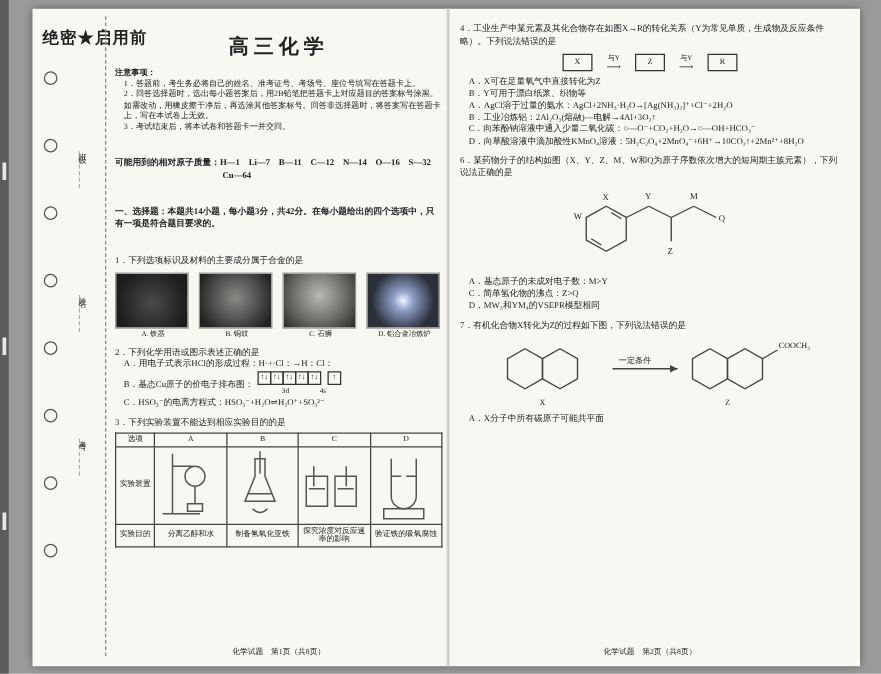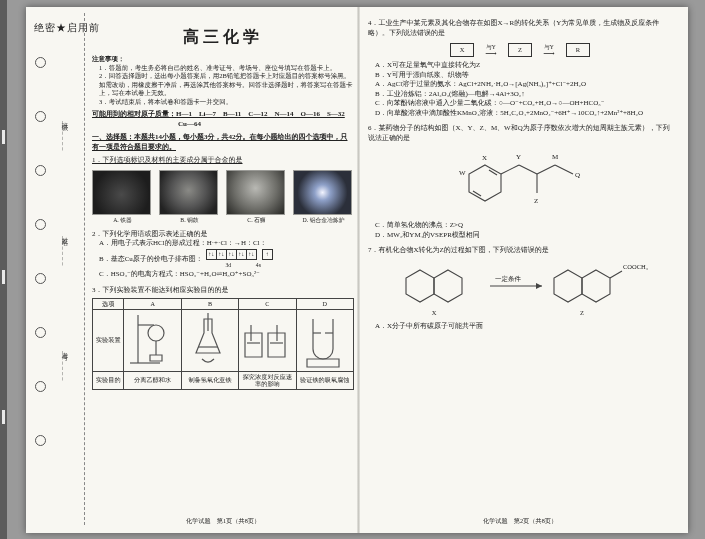--- a/index.html
+++ b/index.html
@@ -10,33 +10,33 @@
     color:#222;
   }
   .scan-edge{position:absolute;left:0;top:0;width:7px;height:539px;background:#5c5c5c;}
   .edge-mark{position:absolute;left:2px;width:3px;height:14px;background:#e8e8e8;}
   .page{
     position:absolute;left:26px;top:7px;width:662px;height:526px;
     background:#f8f7f2;box-shadow:0 0 7px rgba(0,0,0,.45);
   }
   .fold{position:absolute;left:331px;top:0;width:3px;height:100%;
     background:linear-gradient(to right,#e6e5e0,#c9c8c2,#e6e5e0);}
-  .notice{position:absolute;left:8px;top:14px;font-size:10px;font-weight:normal;letter-spacing:1px;}
+  .notice{position:absolute;left:8px;top:14px;font-size:13px;font-weight:bold;letter-spacing:1px;}
   
   .hole{position:absolute;left:9px;width:9px;height:9px;border:1px solid #555;border-radius:50%;}
   .seal-line{position:absolute;left:58px;top:6px;height:512px;border-left:1px dashed #888;}
   .vfield{position:absolute;left:34px;writing-mode:vertical-rl;font-size:6.5px;color:#333;letter-spacing:2px;}
   
   .col{position:absolute;top:0;height:526px;}
   .col-left{left:66px;width:262px;padding-top:14px;}
   .col-right{left:342px;width:304px;padding-top:12px;}
   .title{font-size:16px;font-weight:bold;text-align:center;letter-spacing:4px;margin:6px 0 7px 0;}
   .t{font-size:7px;line-height:9.5px;text-align:left;}
   .ts{font-size:6.5px;line-height:8.5px;}
-  .bold{font-weight:bold;} .mt4{margin-top:4px;text-decoration:underline;} .mt6{margin-top:6px;}
+  .bold{font-weight:bold;} .mt4{margin-top:20px;} .mt6{margin-top:6px;}
   .indent{padding-left:7px;}
   
   .figrow{display:flex;justify-content:space-between;margin-top:4px;}
   .fig{width:61px;}
   .photo{width:59px;height:45px;border:1px solid #9a9a96;box-sizing:border-box;}
   .ph-a{background:radial-gradient(circle at 50% 55%,#4a4a4a 0%,#1d1d1d 75%);}
   .ph-b{background:radial-gradient(circle at 50% 45%,#8a8population0 0%,#555 40%,#222 80%);background:radial-gradient(circle at 50% 45%,#8a8a86 0%,#555 45%,#222 85%);}
   .ph-c{background:radial-gradient(circle at 50% 40%,#b9b9b4 0%,#6d6d68 55%,#2f2f2c 95%);}
   .ph-d{background:radial-gradient(circle at 50% 50%,#f2f4ff 0%,#8ea0c8 22%,#2b2f3a 70%);}
   .cap{font-size:5.8px;line-height:8px;text-align:center;margin-top:1px;}
@@ -256,20 +256,21 @@
         <g font-size="7" fill="#222" font-family="Liberation Serif, serif">
           <text x="37" y="15">X</text>
           <text x="71" y="14">Y</text>
           <text x="89" y="58">Z</text>
           <text x="107" y="14">M</text>
           <text x="14" y="30">W</text>
           <text x="130" y="32">Q</text>
         </g>
       </svg>
     </div>
+    <div class="t indent">A．基态原子的未成对电子数：M&gt;Y</div>
     <div class="t indent">C．简单氢化物的沸点：Z&gt;Q</div>
     <div class="t indent">D．MW₂和YM₄的VSEPR模型相同</div>
 
     <div class="t mt6">7．有机化合物X转化为Z的过程如下图，下列说法错误的是</div>
     <div class="schemewrap">
       <svg width="260" height="62" viewBox="0 0 260 62">
         <g stroke="#444" fill="none" stroke-width="1.1">
           <polygon points="30,12 44,20 44,36 30,44 16,36 16,20"></polygon>
           <polygon points="58,12 72,20 72,36 58,44 44,36 44,20"></polygon>
           <line x1="100" y1="28" x2="152" y2="28"></line>

